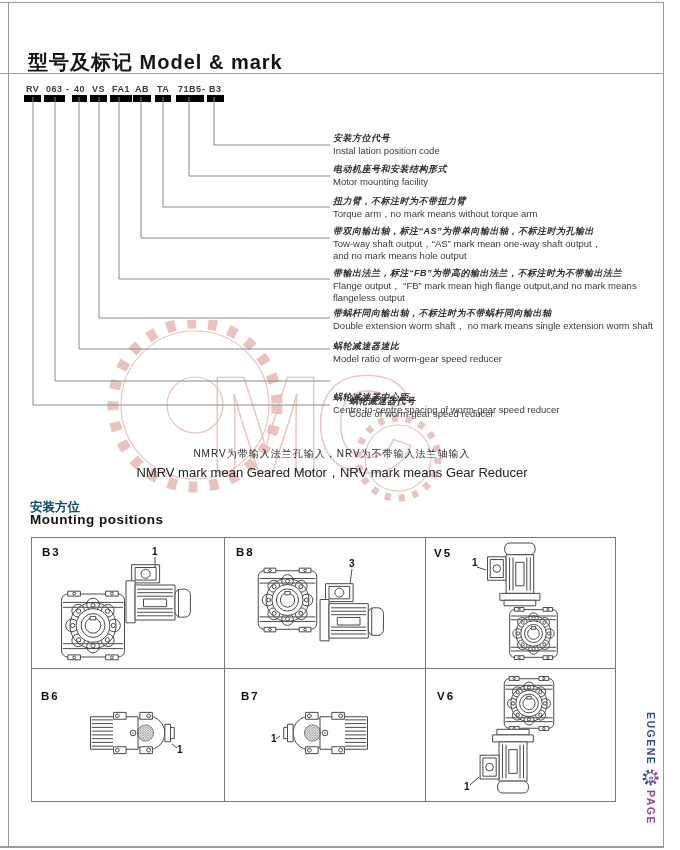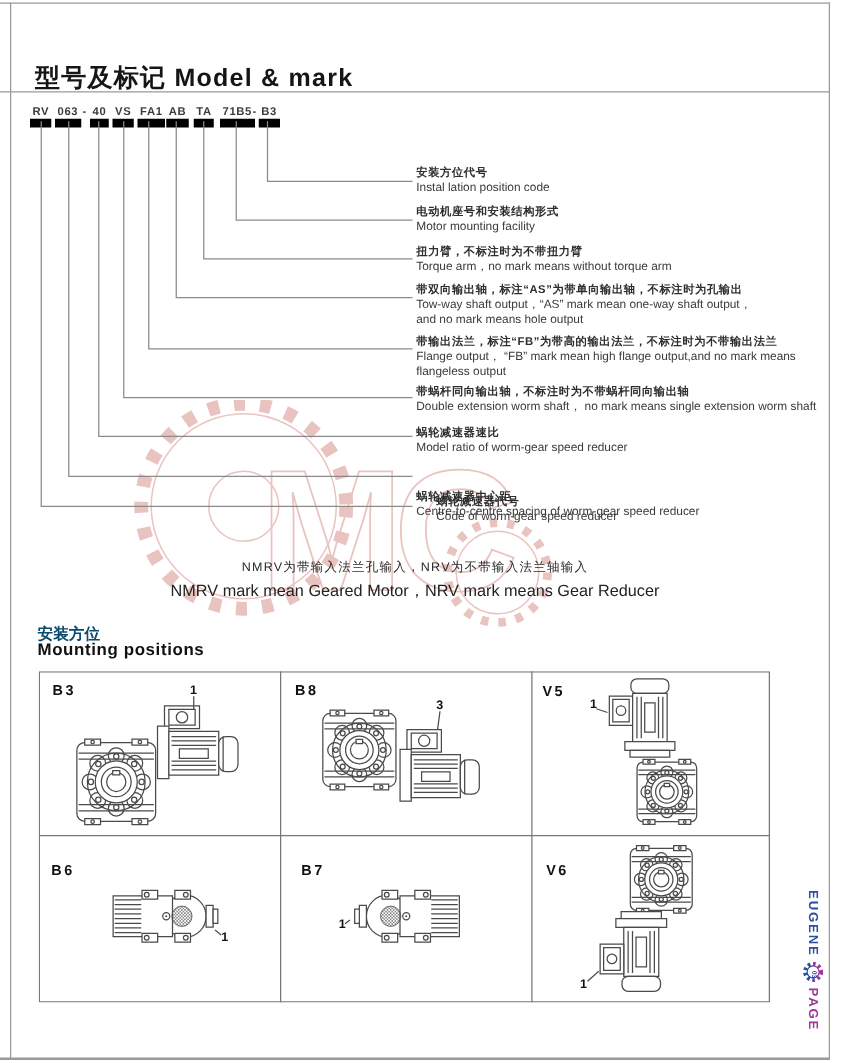--- a/index.html
+++ b/index.html
@@ -9,21 +9,21 @@
   .title{position:absolute;left:28px;top:49px;font-size:20px;font-weight:600;
          letter-spacing:1px;color:#151515;}
   
   .code-part{position:absolute;top:84px;font-size:9px;font-weight:600;color:#3c3c3c;
              letter-spacing:.5px;border-bottom:7px solid #000000;padding:0 2px 1px 2px;}
   .code-sep{border-bottom:none;padding:0;}
   .connectors{position:absolute;left:0;top:96px;}
   .connectors polyline{fill:none;stroke:#8a8a8a;stroke-width:1;}
   
   .ann{position:absolute;left:333px;width:334px;}
-  .ann .zh{font-size:9px;font-weight:600;color:#2e2e2e;letter-spacing:.5px;line-height:11px;}
+  .ann .zh{font-size:9px;font-weight:600;color:#2e2e2e;letter-spacing:.5px;line-height:11px;font-style:italic;}
   .ann .en{font-size:9.5px;color:#3a3a3a;line-height:11px;margin-top:1px;}
   .note-zh{position:absolute;left:0;right:0;top:447px;text-align:center;font-size:10px;
            color:#2a2a2a;letter-spacing:1px;}
   .note-en{position:absolute;left:0;right:0;top:464px;text-align:center;font-size:13px;color:#222;}
   .mount-zh{position:absolute;left:30px;top:499px;font-size:12.5px;font-weight:700;color:#0c4a6e;}
   .mount-en{position:absolute;left:30px;top:512px;font-size:13.5px;font-weight:700;
             letter-spacing:.5px;color:#111;}
   .wm{position:absolute;left:80px;top:320px;opacity:.45;pointer-events:none;}
   .diagrams{position:absolute;left:31px;top:537px;}
   .ln{fill:none;stroke:#4a4a4a;stroke-width:1;vector-effect:non-scaling-stroke;}

